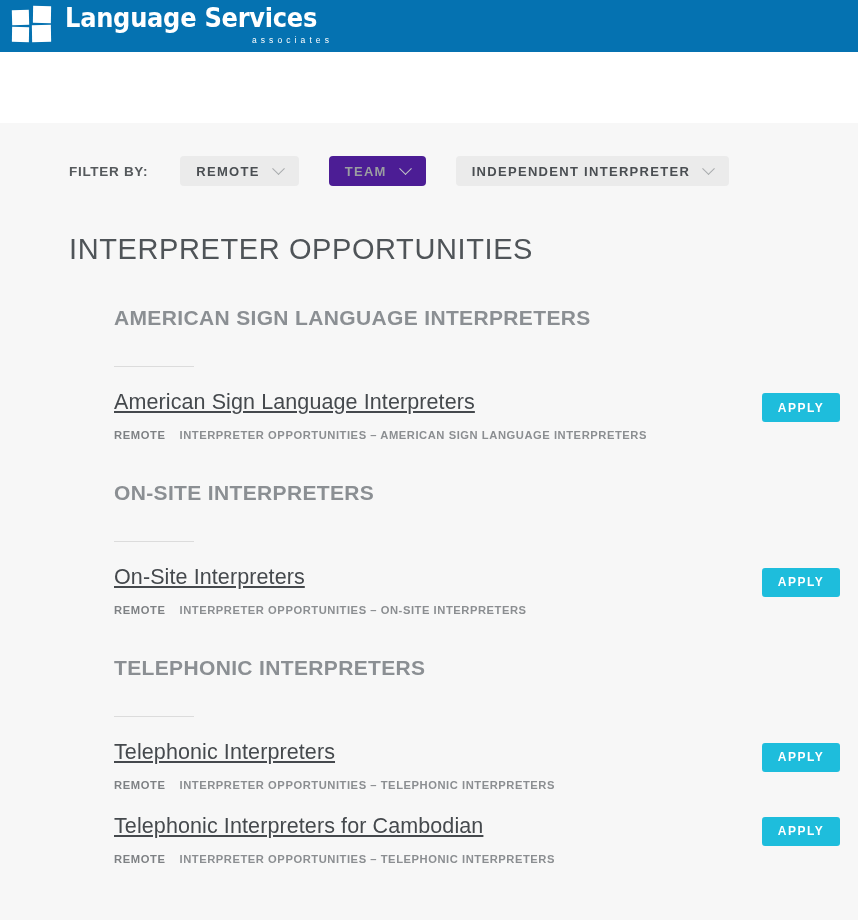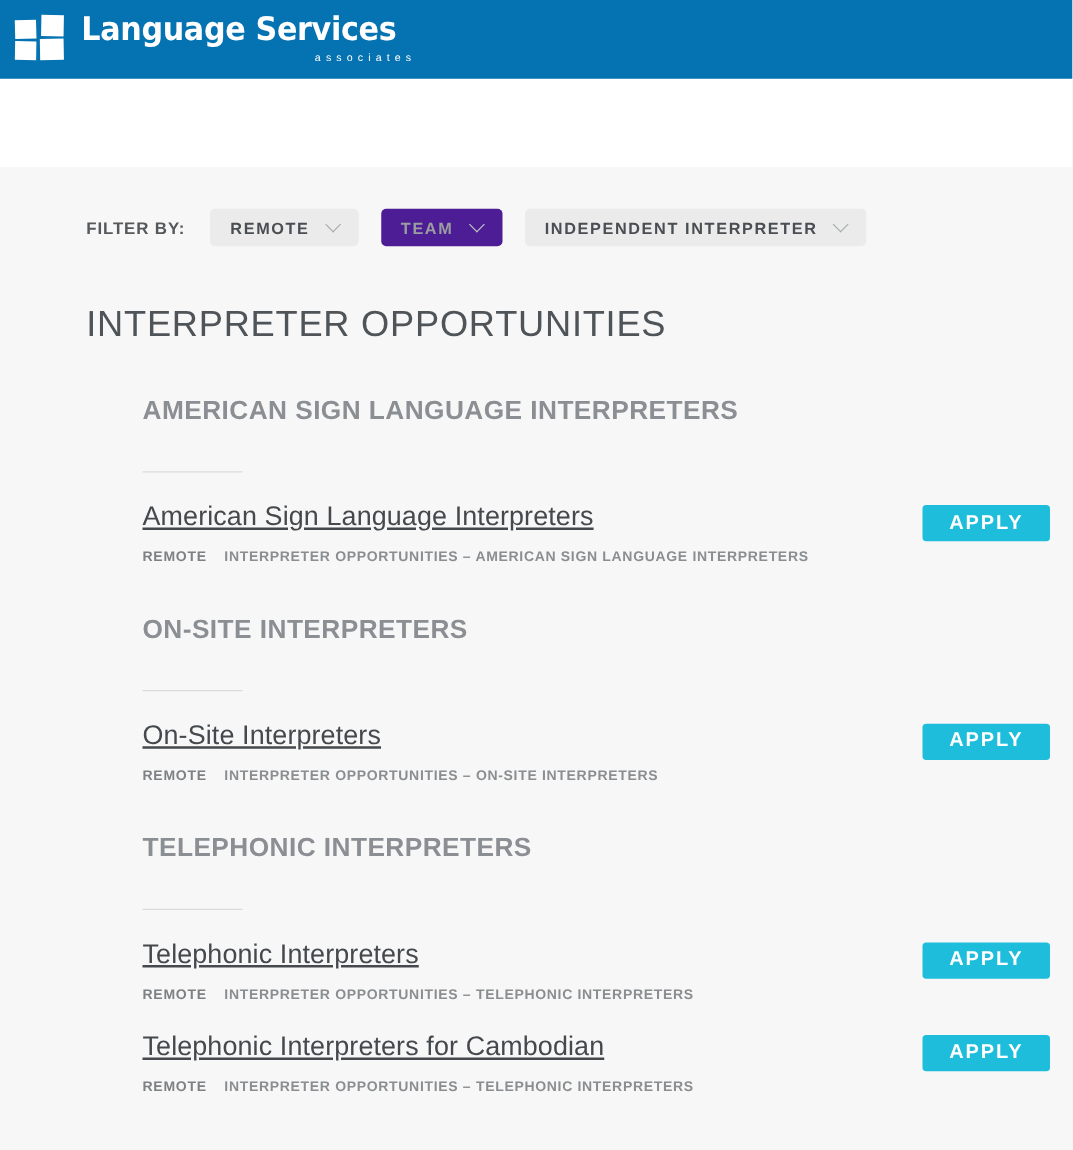--- a/index.html
+++ b/index.html
@@ -13,21 +13,21 @@
     height: 920px;
     overflow: hidden;
     background: #f7f7f7;
     font-family: "Liberation Sans", "DejaVu Sans", sans-serif;
     -webkit-font-smoothing: antialiased;
   }
 
   
   .topbar {
     position: relative;
-    height: 63px;
+    height: 52px;
     background: #0572B1;
     display: flex;
     align-items: center;
     justify-content: space-between;
     padding: 0 0 0 12px;
     overflow: hidden;
   }
 
   .brand {
     display: flex;
@@ -137,21 +137,21 @@
   .wrap {
     padding-left: 69px;
     padding-right: 18px;
   }
 
   
   .filterbar {
     display: flex;
     align-items: center;
     padding-top: 33px;
-    gap: 4px;
+    gap: 16px;
   }
   .filter-label {
     color: #55595c;
     font-size: 13.5px;
     font-weight: bold;
     letter-spacing: 0.7px;
     margin-right: 16px;
     white-space: nowrap;
   }
   .pill {
@@ -251,29 +251,29 @@
     color: #8b8e91;
     font-size: 11.2px;
     font-weight: bold;
     letter-spacing: 0.55px;
   }
   .apply-btn {
     flex: 0 0 auto;
     display: inline-flex;
     align-items: center;
     justify-content: center;
-    width: 102px;
+    width: 78px;
     height: 29px;
     margin-top: 3px;
     border: none;
     border-radius: 3px;
     background: #1EBDDC;
     color: #ffffff;
     font-family: "Liberation Sans", "DejaVu Sans", sans-serif;
-    font-size: 16px;
+    font-size: 12px;
     font-weight: bold;
     letter-spacing: 1.5px;
     cursor: pointer;
     white-space: nowrap;
   }
 </style>
 </head>
 <body>
 
 <div class="topbar">

